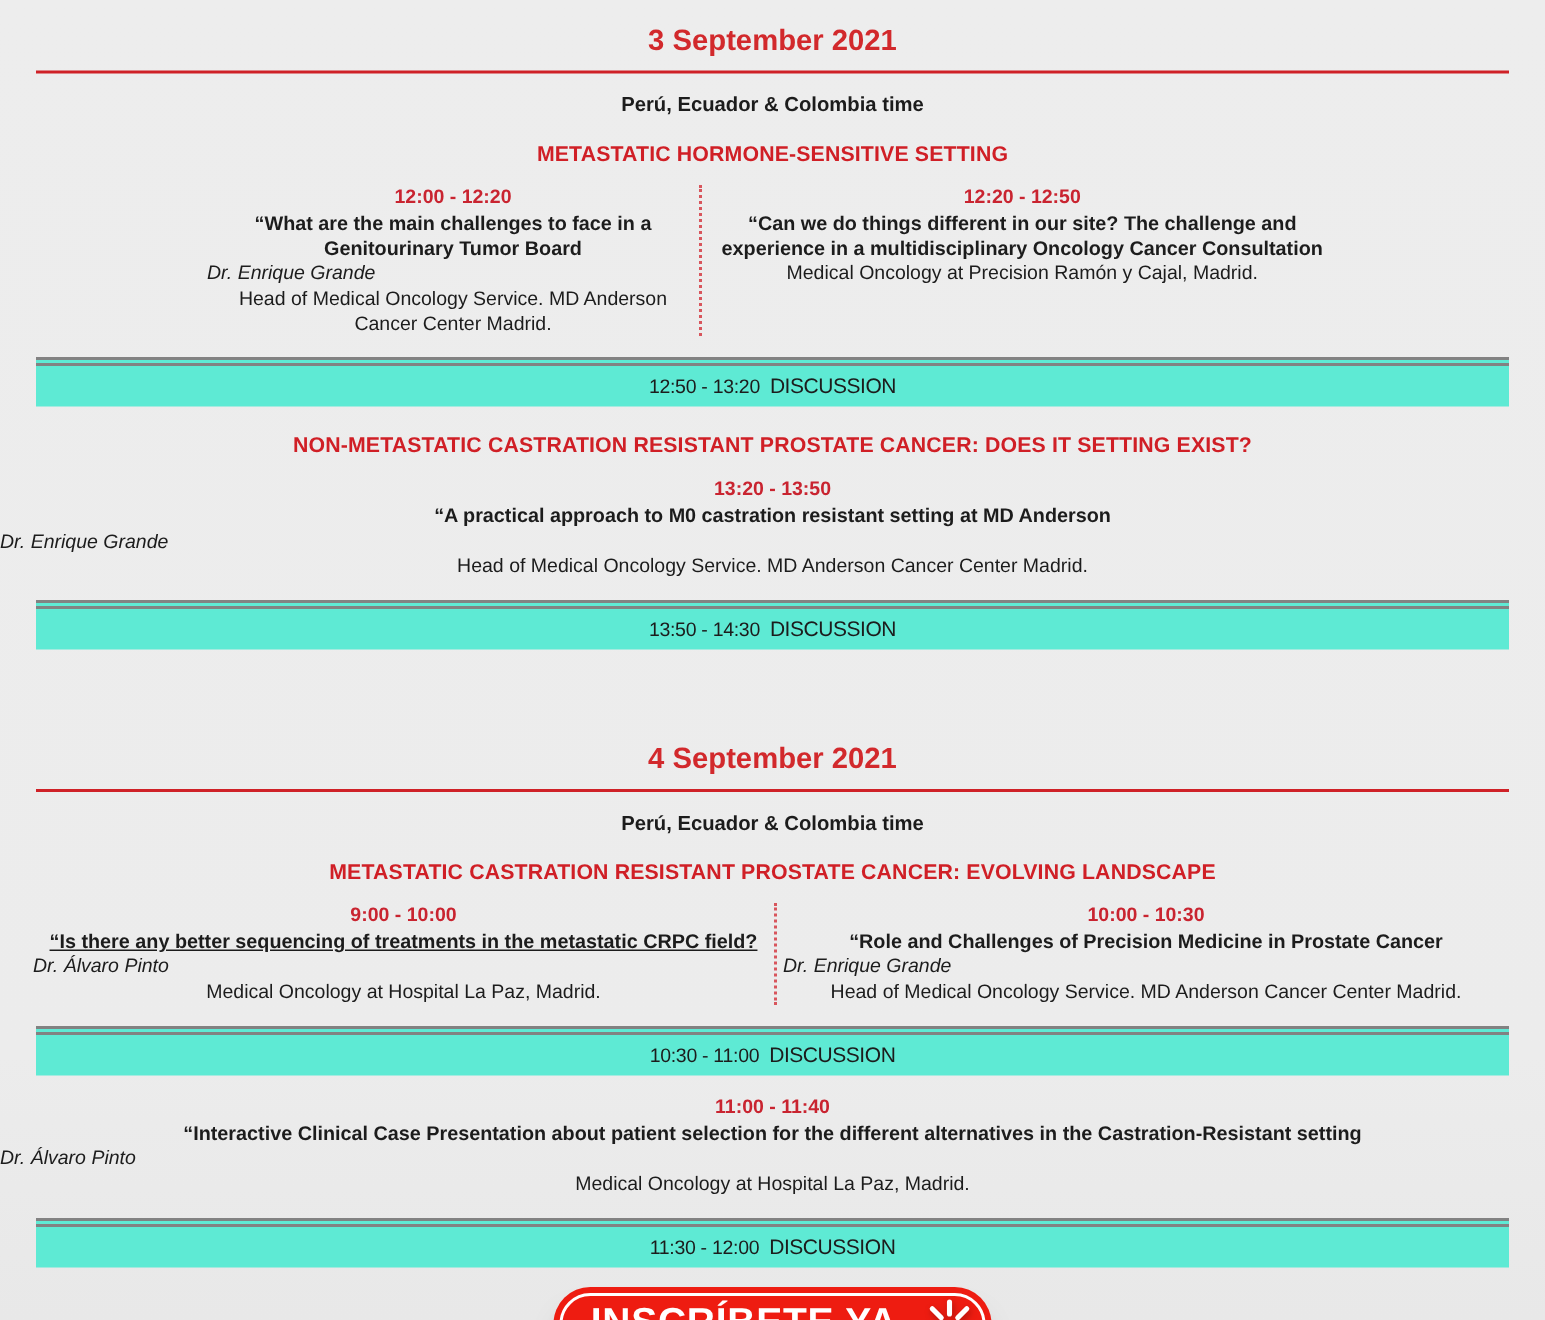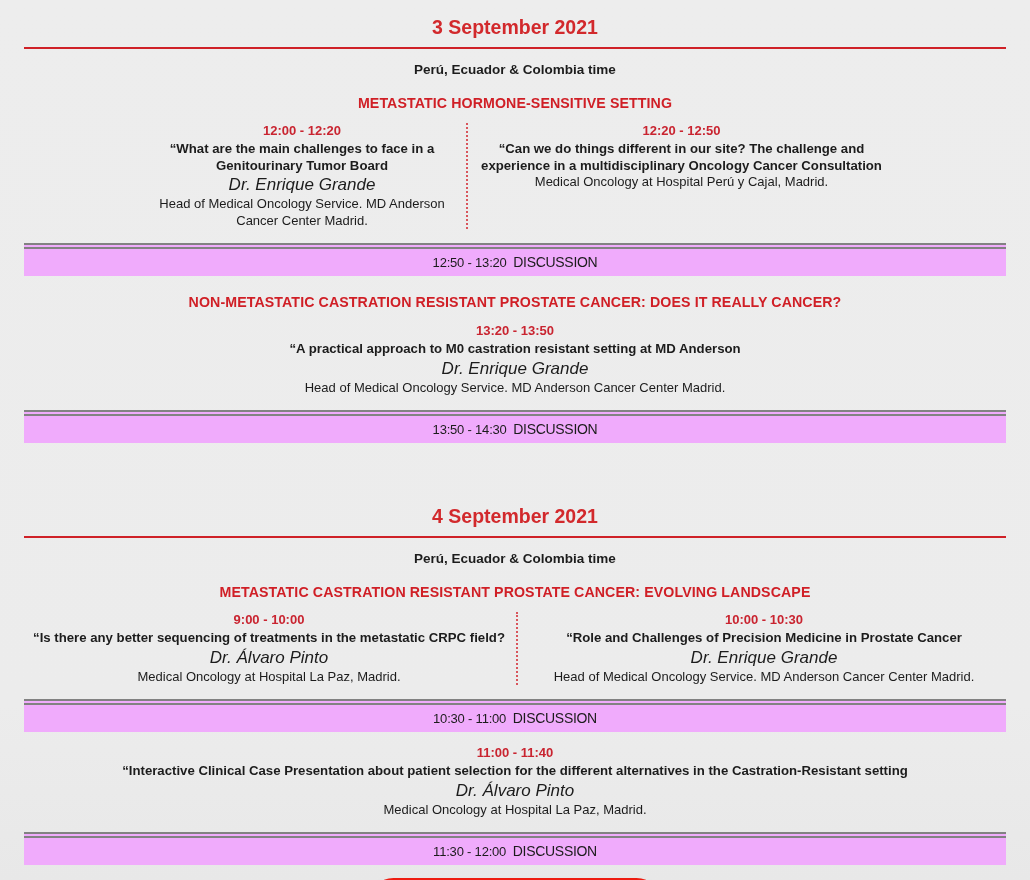--- a/index.html
+++ b/index.html
@@ -44,33 +44,33 @@
 
   .time{
     text-align:center;color:#c92430;
     font-size:13px;font-weight:bold;
     margin-bottom:3px;
   }
   .stitle{
     text-align:center;font-weight:bold;
     font-size:13.2px;line-height:1.26;
   }
-  .nw{white-space:nowrap;}
+  .nw{white-space:nowrap;text-decoration:underline;}
   .speaker{
-    text-align:center;font-style:italic;
-    font-size:17px;line-height:1.3;
+    font-style:italic;
+    font-size:13px;line-height:1.3;
   }
   .affil{
     text-align:center;font-size:13px;line-height:1.26;
   }
   .single{margin-top:13px;}
 
   .disc{
     margin:14px 24px 0 24px;
-    background:#f0abfc;
+    background:#5eead4;
     border-top:6px double #828282;
     text-align:center;
     font-size:13px;
     padding:5px 0 6px 0;
   }
   .disc-time{letter-spacing:-.2px;}
   .disc-label{font-size:14px;letter-spacing:-.3px;margin-left:3px;}
 
   .day2{margin-top:46px;}
 
@@ -118,30 +118,30 @@
     <div class="cols d1">
       <div class="col col-l">
         <div class="time">12:00 - 12:20</div>
         <div class="stitle">“What are the main challenges to face in a Genitourinary Tumor Board</div>
         <div class="speaker">Dr. Enrique Grande</div>
         <div class="affil">Head of Medical Oncology Service. MD Anderson Cancer Center Madrid.</div>
       </div>
       <div class="col col-r">
         <div class="time">12:20 - 12:50</div>
         <div class="stitle">“Can we do things different in our site? The challenge and experience in a multidisciplinary Oncology Cancer Consultation</div>
-        <div class="affil">Medical Oncology at Hospital Perú y Cajal, Madrid.</div>
+        <div class="affil">Medical Oncology at Precision Ramón y Cajal, Madrid.</div>
       </div>
     </div>
 
     <div class="disc">
       <span class="disc-time">12:50 - 13:20</span>
       <span class="disc-label">DISCUSSION</span>
     </div>
 
-    <h2 class="sect">NON-METASTATIC CASTRATION RESISTANT PROSTATE CANCER: DOES IT REALLY CANCER?</h2>
+    <h2 class="sect">NON-METASTATIC CASTRATION RESISTANT PROSTATE CANCER: DOES IT SETTING EXIST?</h2>
 
     <div class="single">
       <div class="time">13:20 - 13:50</div>
       <div class="stitle">“A practical approach to M0 castration resistant setting at MD Anderson</div>
       <div class="speaker">Dr. Enrique Grande</div>
       <div class="affil">Head of Medical Oncology Service. MD Anderson Cancer Center Madrid.</div>
     </div>
 
     <div class="disc">
       <span class="disc-time">13:50 - 14:30</span>

